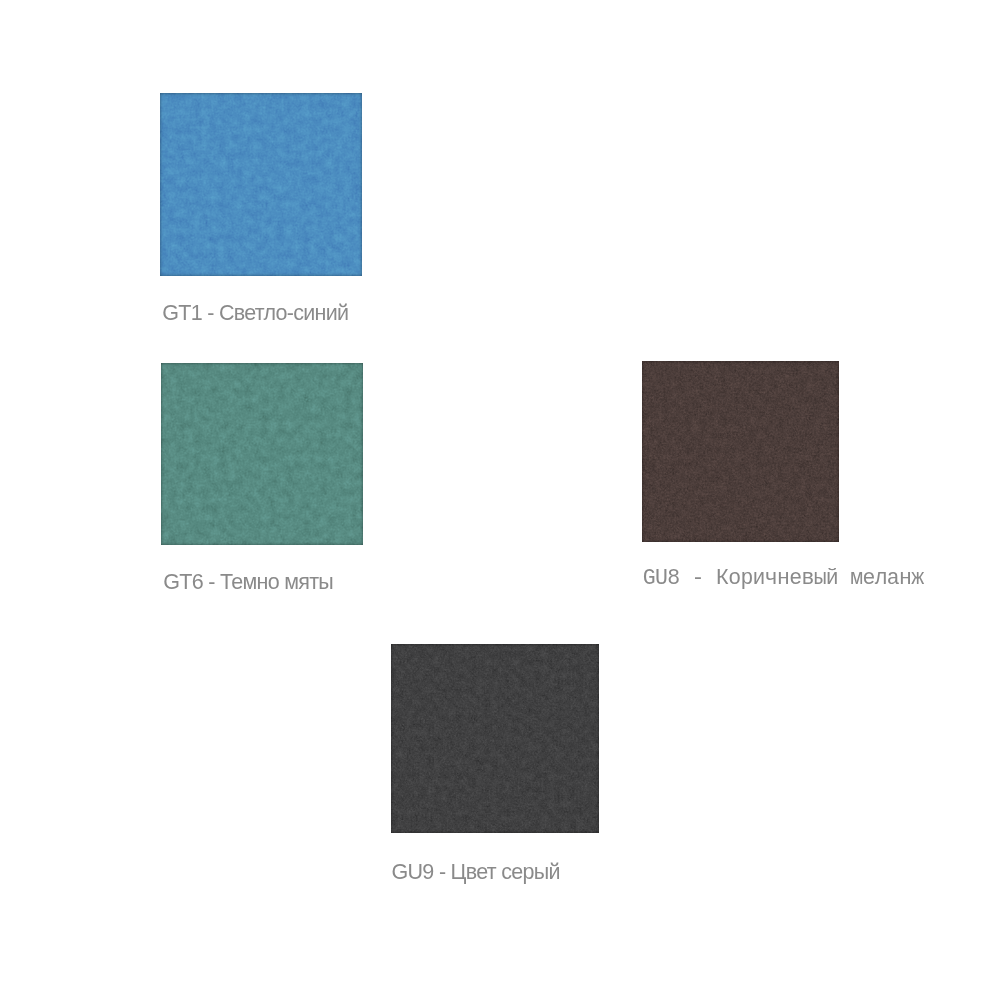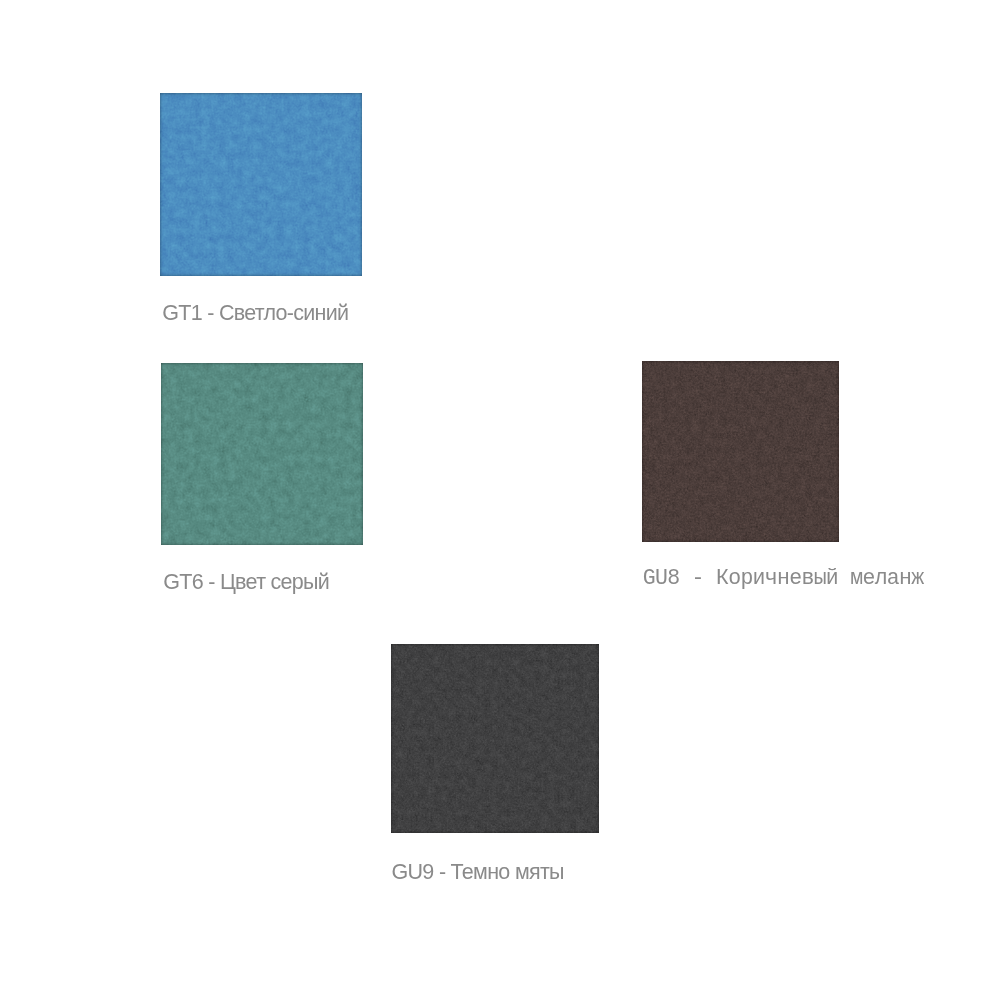--- a/index.html
+++ b/index.html
@@ -84,36 +84,36 @@
   </div>
 
 
   <div class="swatch-cell" style="left: 161px; top: 363px;">
     <div class="swatch" style="width: 202px; height: 182px; background: rgb(86, 137, 128);">
       <svg class="noise" width="202" height="182">
           <rect width="100%" height="100%" filter="url(#felt-gt6)"></rect>
         </svg>
       <div class="edge"></div>
     </div>
-    <div class="swatch-label" style="left: 2.2px; top: 208.9px; color: rgb(138, 138, 138); font-size: 21.5px;">GT6 - Цвет серый</div>
+    <div class="swatch-label" style="left: 2.2px; top: 208.9px; color: rgb(138, 138, 138); font-size: 21.5px;">GT6 - Темно мяты</div>
   </div>
 
   <div class="swatch-cell" style="left: 642px; top: 361px; font-family: Liberation Mono, monospace;">
     <div class="swatch" style="width: 197px; height: 181px; background: rgb(73, 59, 56);">
       <svg class="noise" width="197" height="181">
           <rect width="100%" height="100%" filter="url(#felt-gu8)"></rect>
         </svg>
       <div class="edge"></div>
     </div>
     <div class="swatch-label" style="left: 0.8px; top: 207.3px; color: rgb(138, 138, 138); font-size: 21.5px;">GU8 - Коричневый меланж</div>
   </div>
 
   <div class="swatch-cell" style="left: 391px; top: 644px;">
     <div class="swatch" style="width: 208px; height: 189px; background: rgb(62, 62, 63);">
       <svg class="noise" width="208" height="189">
           <rect width="100%" height="100%" filter="url(#felt-gu9)"></rect>
         </svg>
       <div class="edge"></div>
     </div>
-    <div class="swatch-label" style="left: 0.5px; top: 217.6px; color: rgb(138, 138, 138); font-size: 21.5px;">GU9 - Темно мяты</div>
+    <div class="swatch-label" style="left: 0.5px; top: 217.6px; color: rgb(138, 138, 138); font-size: 21.5px;">GU9 - Цвет серый</div>
   </div>
 
 </div>
 
 </body></html>

